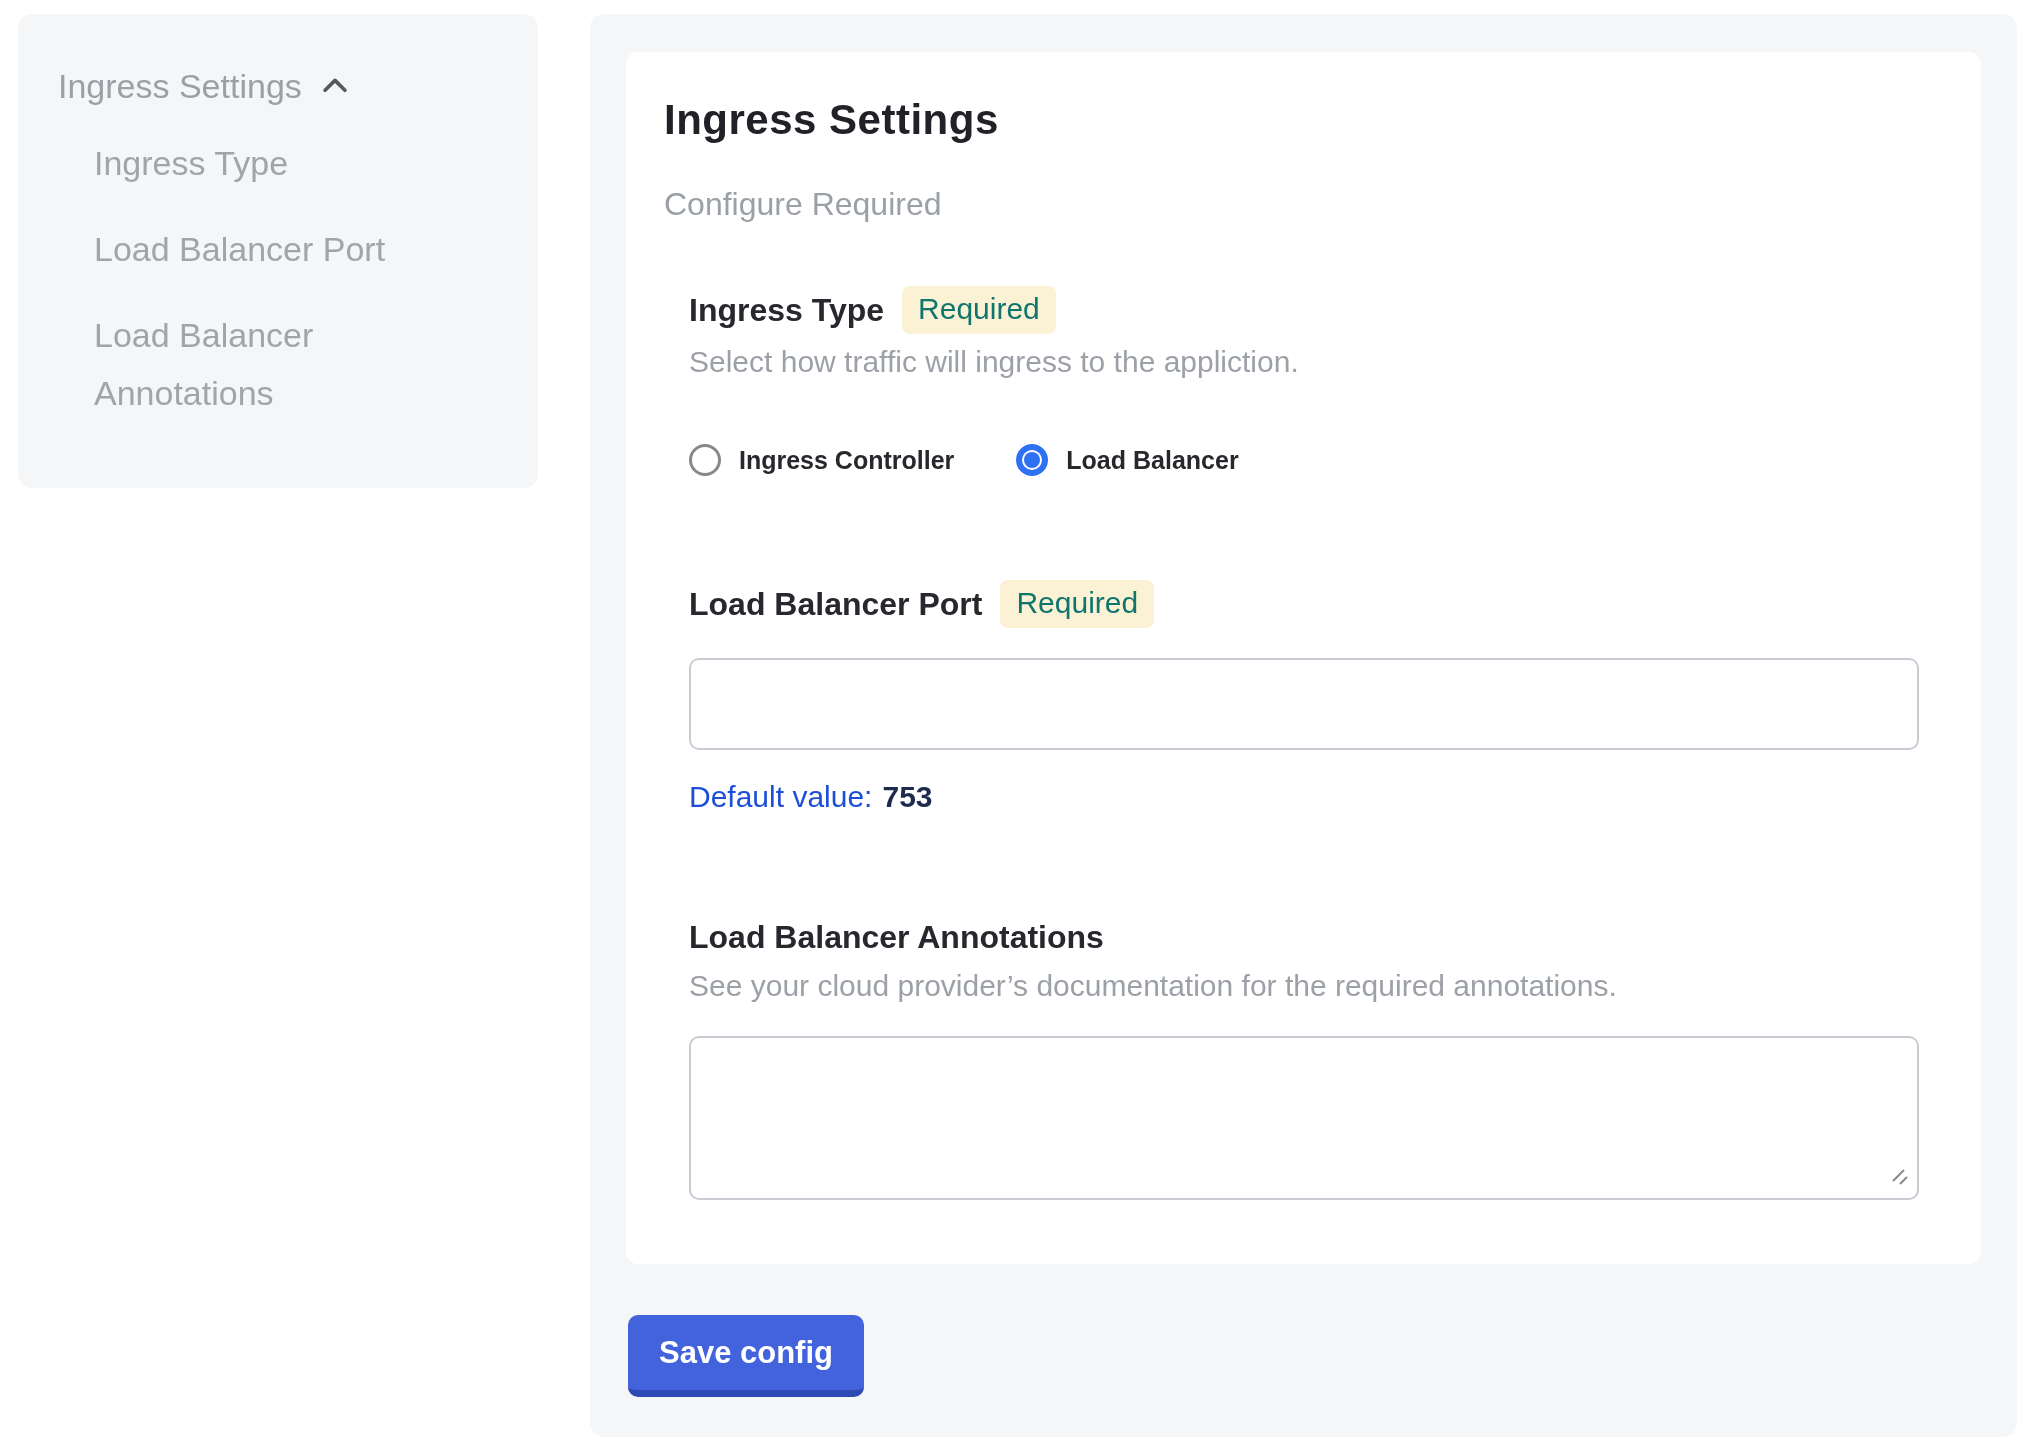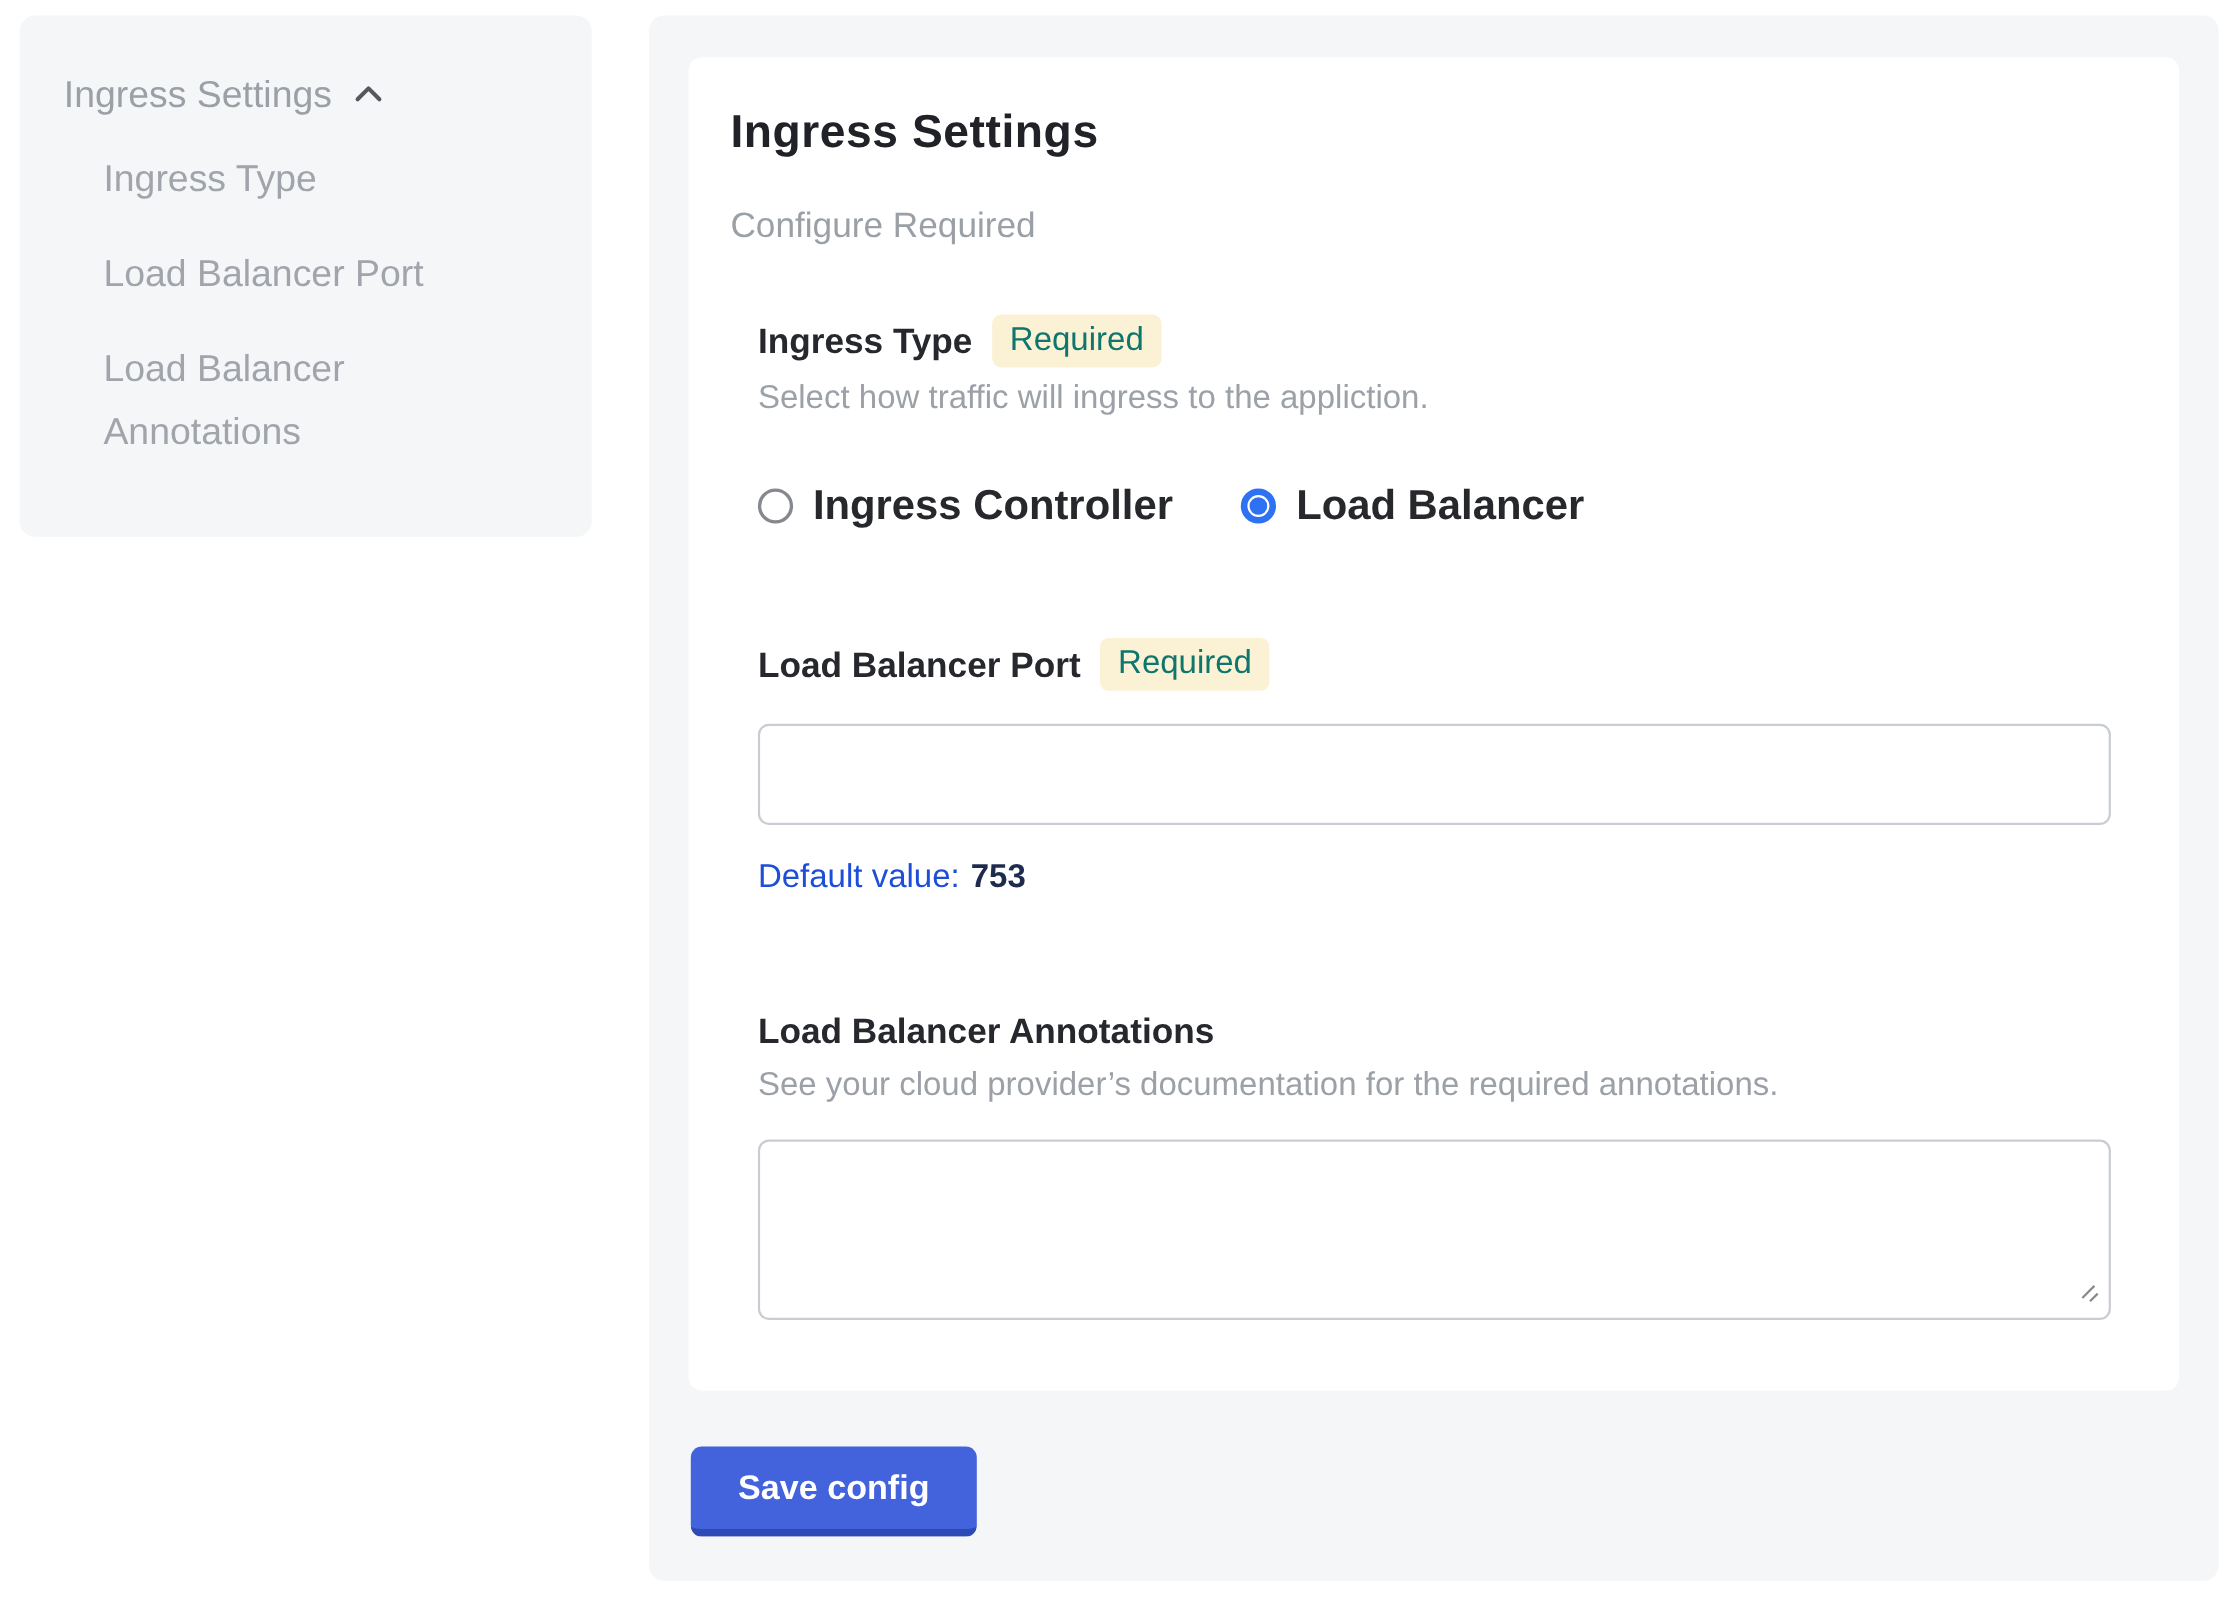--- a/index.html
+++ b/index.html
@@ -133,21 +133,21 @@
     content: "";
     position: absolute;
     left: 50%; top: 50%;
     width: 16px; height: 16px;
     transform: translate(-50%, -50%);
     border-radius: 50%;
     background: #2e71f2;
   }
   .radio-label {
     margin-left: 18px;
-    font-size: 38px;
+    font-size: 25px;
     font-weight: 600;
     color: #26282c;
     line-height: 40px;
   }
 
   
   .text-input {
     display: block;
     margin-top: 30px;
     width: 1230px;
@@ -193,21 +193,21 @@
   .resize-handle {
     position: absolute;
     right: 8px; bottom: 8px;
     pointer-events: none;
   }
 
   
   .save-button {
     position: absolute;
     left: 38px; top: 1301px;
-    width: 260px; height: 82px;
+    width: 236px; height: 82px;
     background: #4263dc;
     border: none;
     border-bottom: 7px solid #2e4bb5;
     border-radius: 10px;
     color: #ffffff;
     font-size: 31px;
     font-weight: 700;
     font-family: "Liberation Sans", "DejaVu Sans", sans-serif;
     cursor: pointer;
   }

